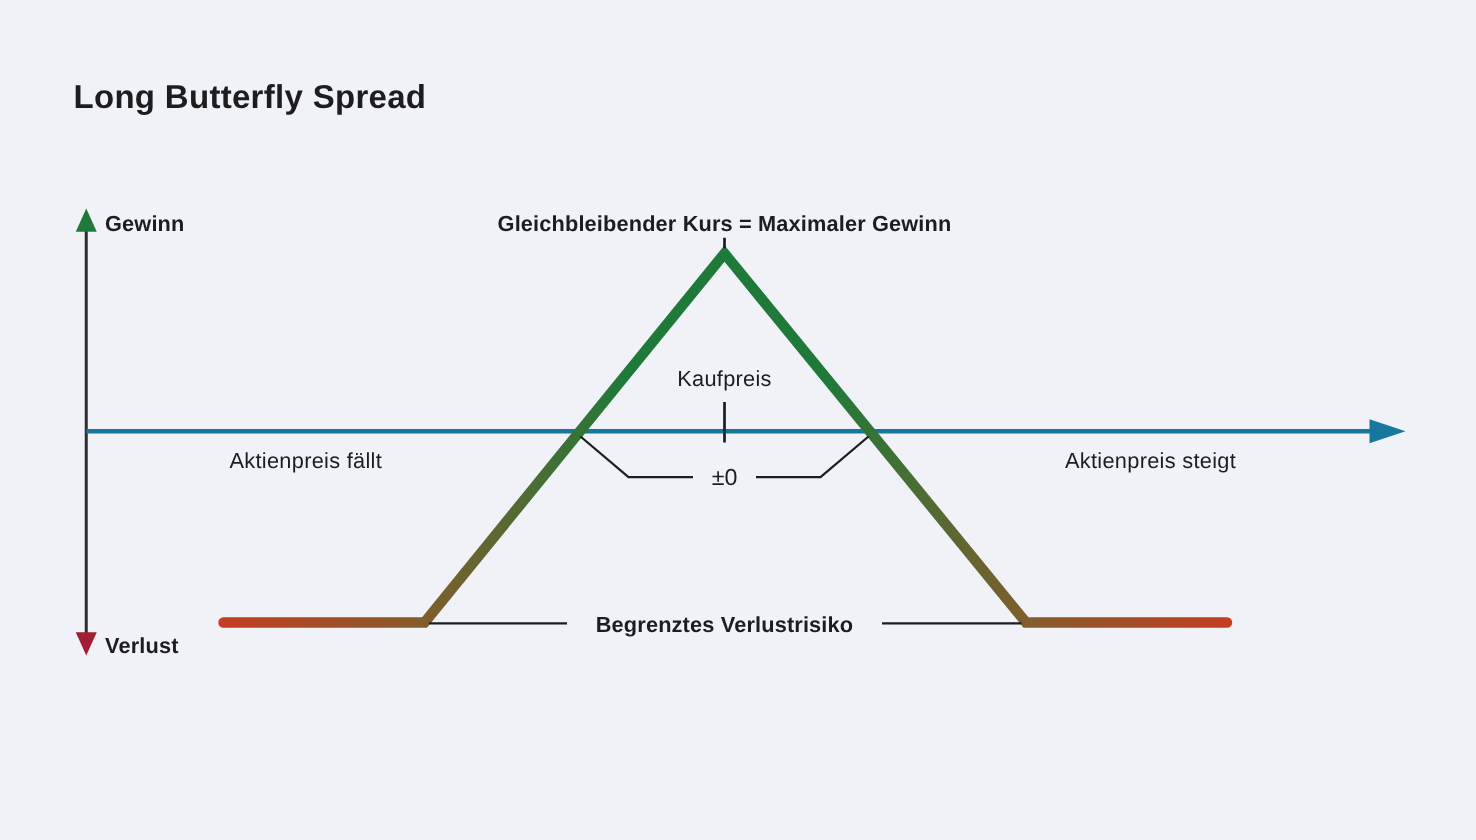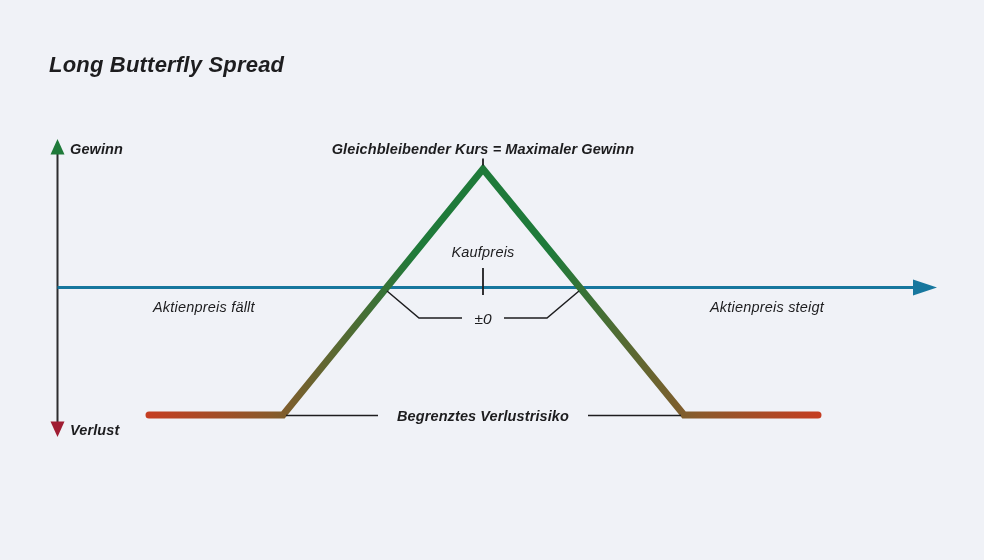--- a/index.html
+++ b/index.html
@@ -8,21 +8,20 @@
     padding: 0;
     background: #e9ecf2;
     font-family: "Liberation Sans", "DejaVu Sans", sans-serif;
   }
   .canvas {
     position: relative;
     width: 984px;
     height: 560px;
     background: #86efac;
     overflow: hidden;
-    font-style: italic;
   }
   svg { display: block; width: 984px; height: 560px; }
 
   text {
     fill: #1d1d1f;
     font-family: "Liberation Sans", "DejaVu Sans", sans-serif;
   }
   .title-text   { font-size: 22px; font-weight: 700; letter-spacing: 0.2px; }
   .label-bold   { font-size: 14.5px; font-weight: 700; letter-spacing: 0.1px; }
   .label-reg    { font-size: 14.5px; font-weight: 400; letter-spacing: 0.2px; }

